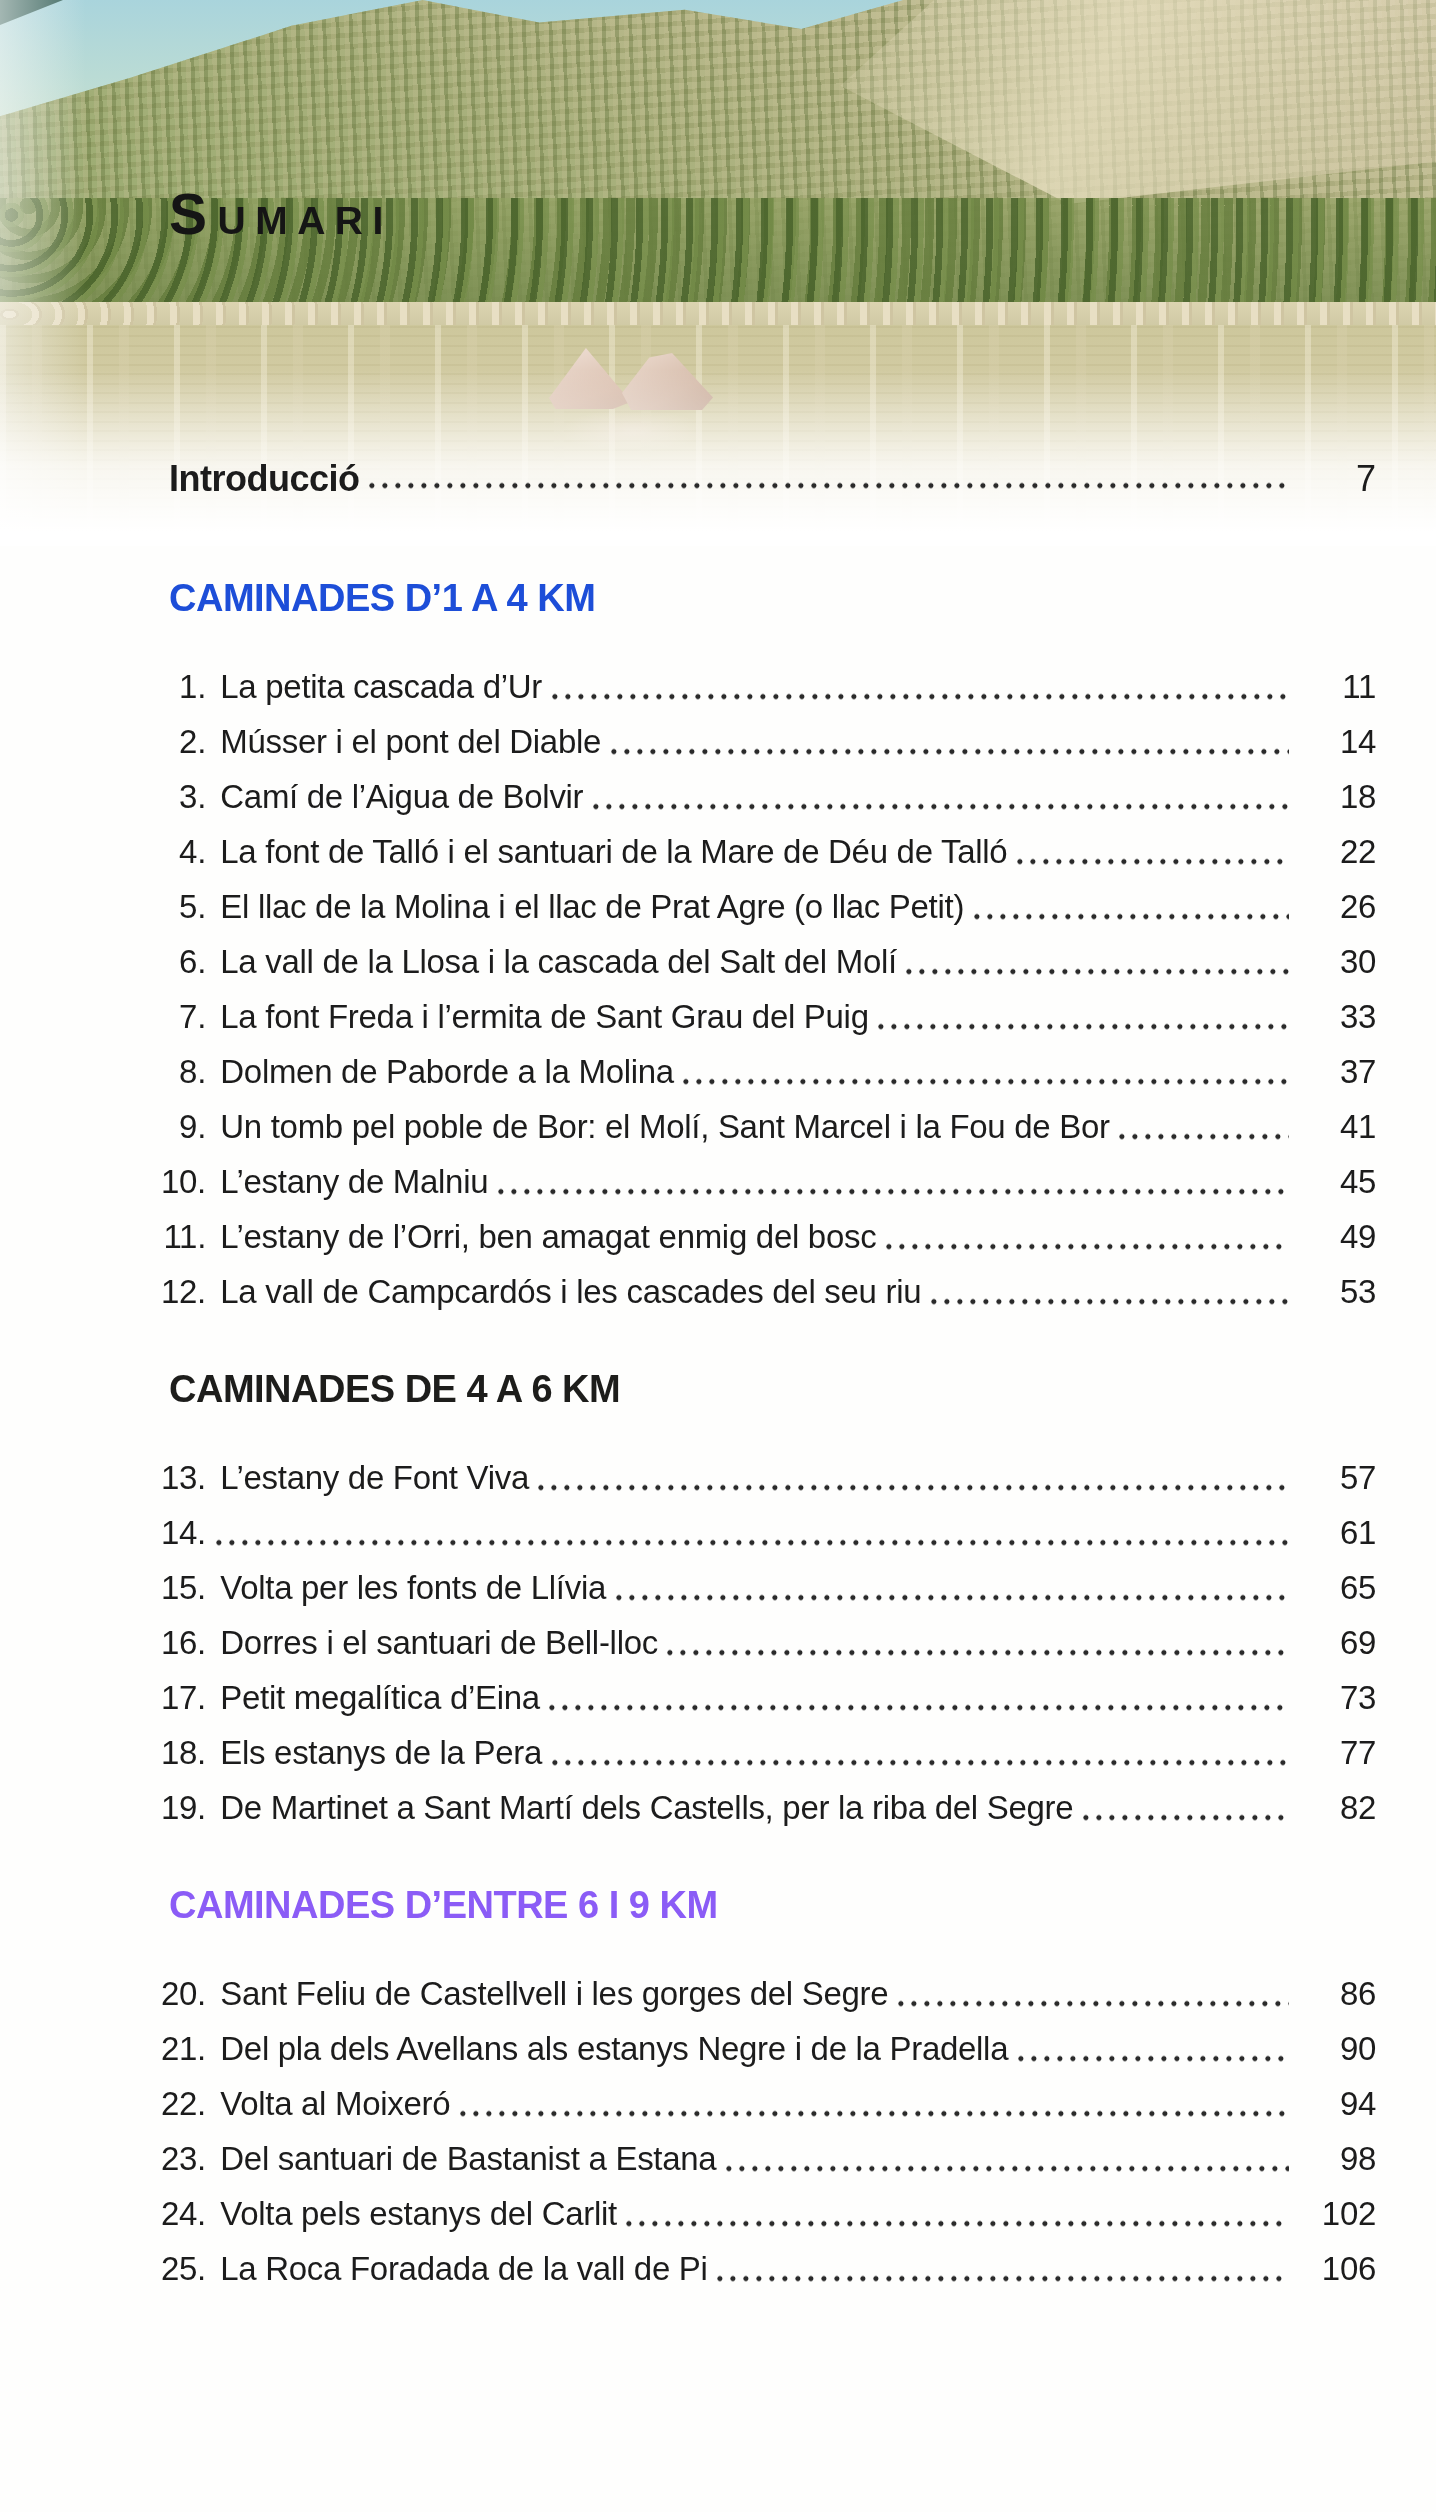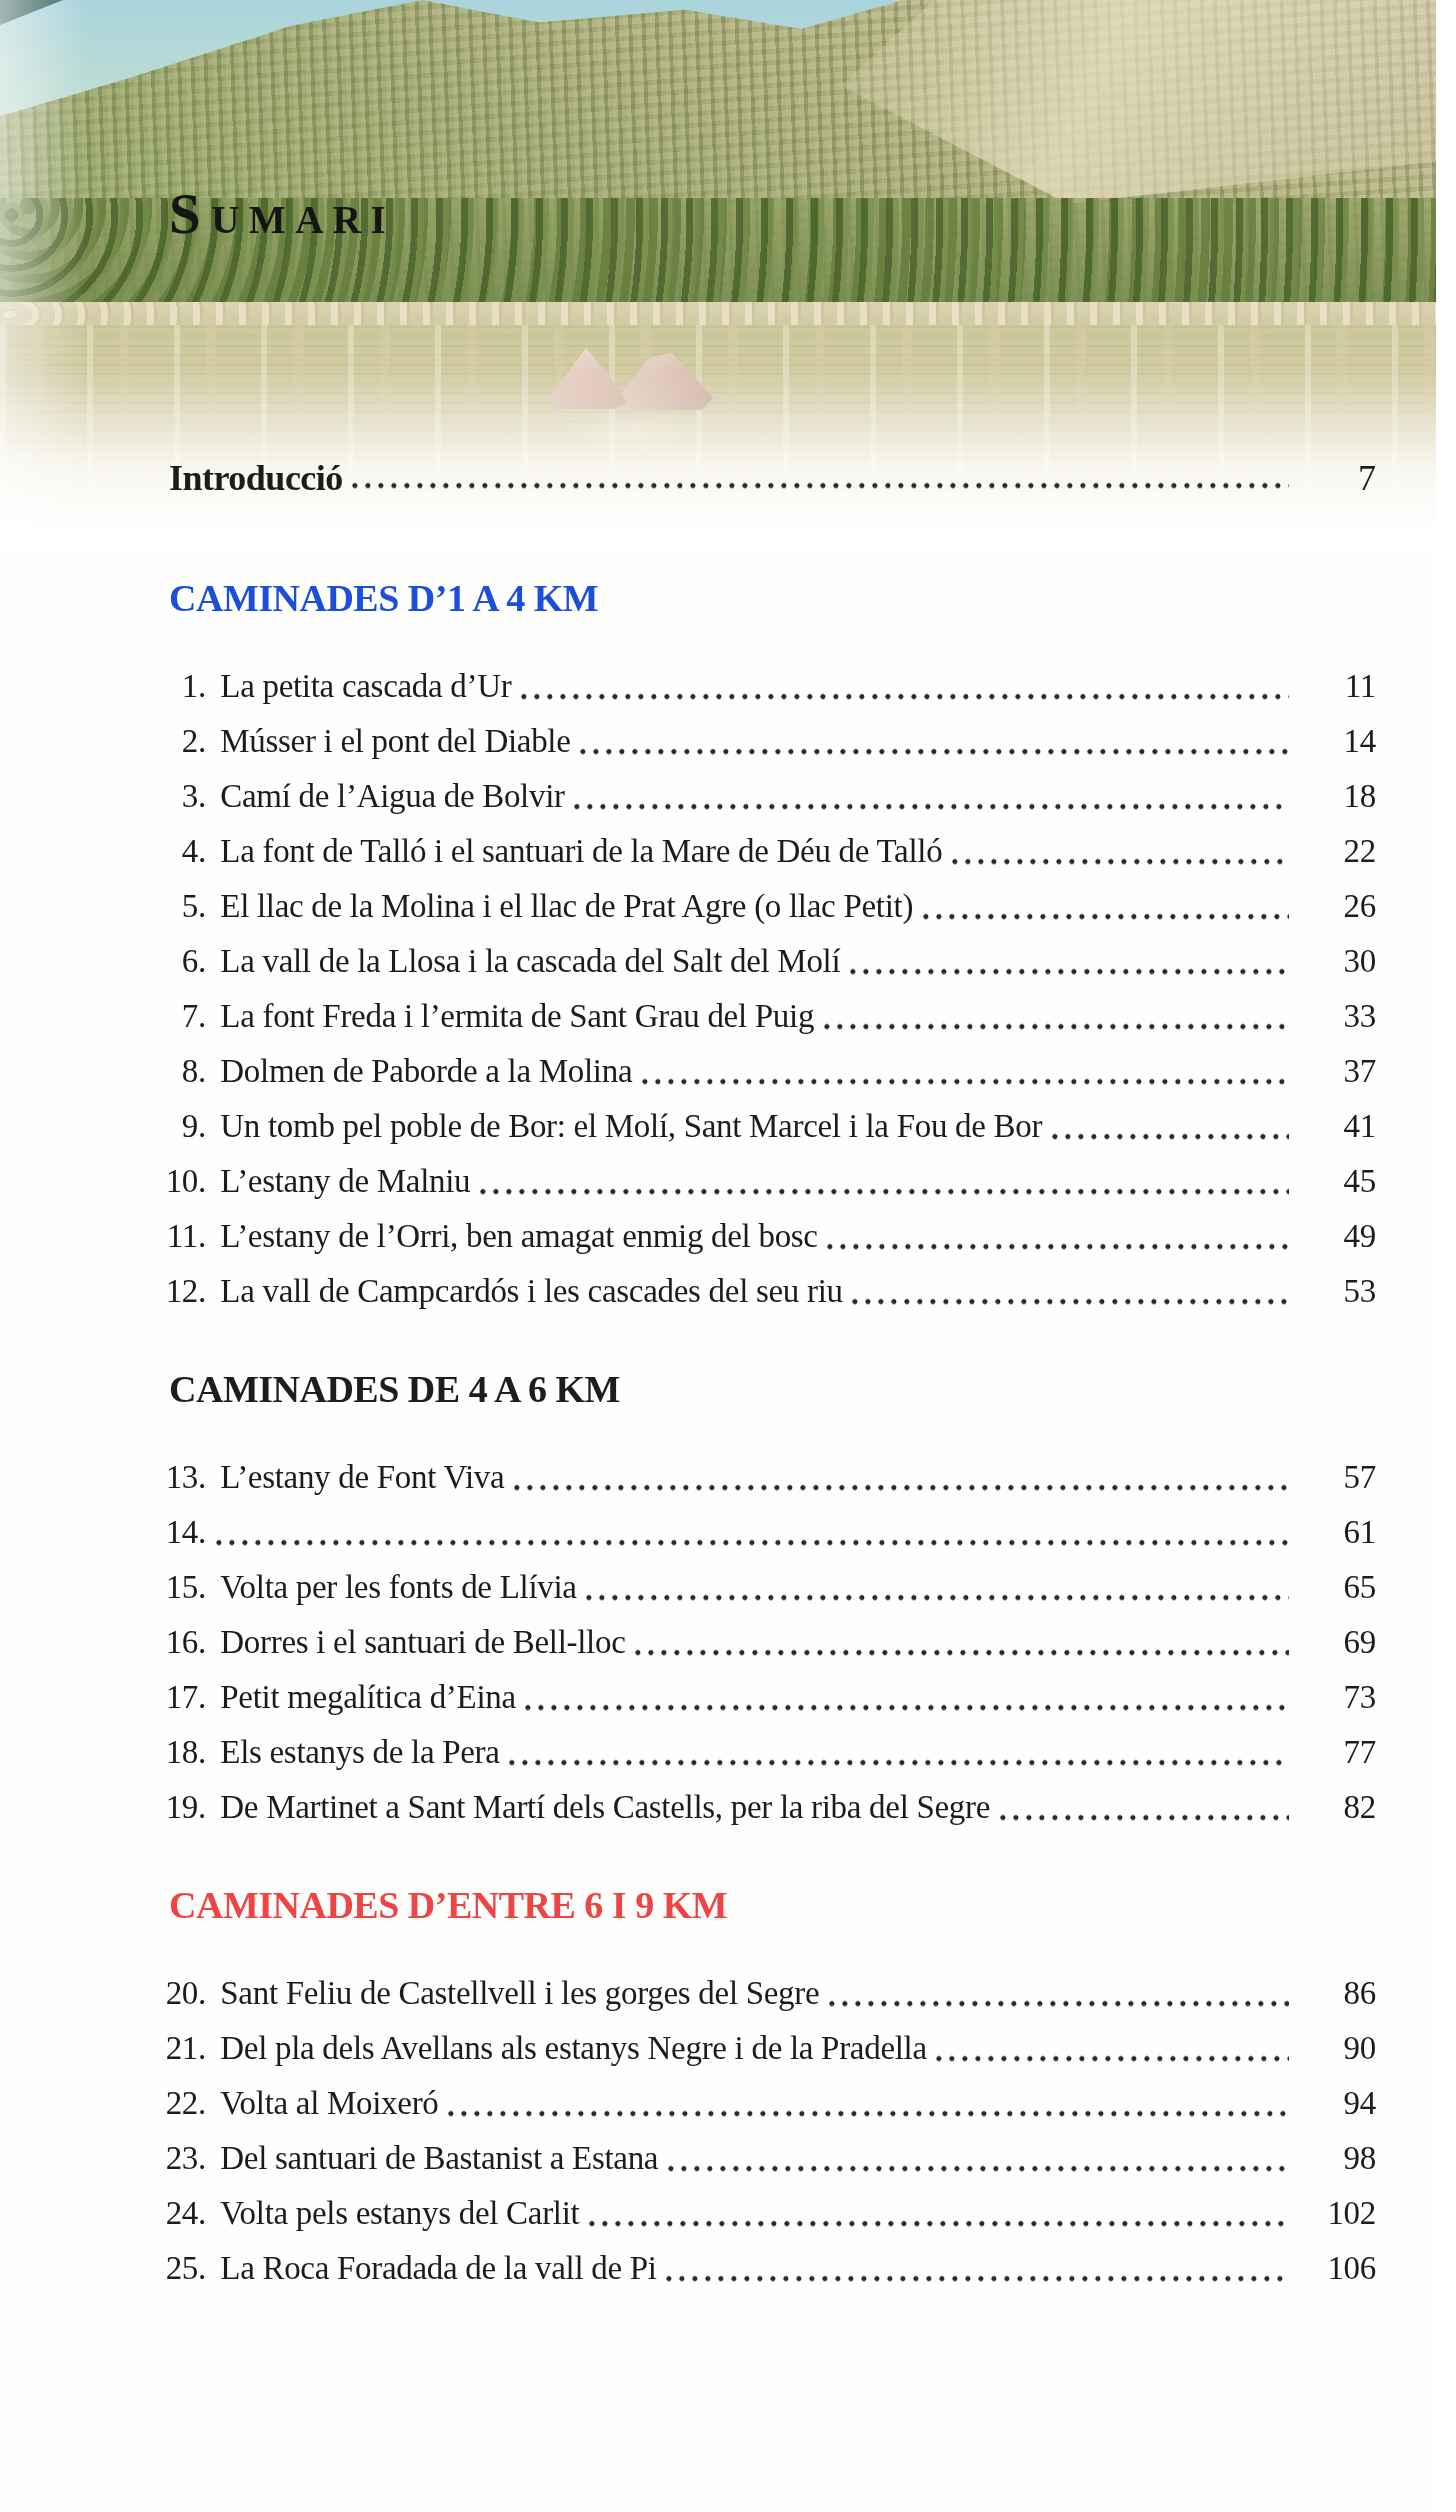--- a/index.html
+++ b/index.html
@@ -1,21 +1,21 @@
 <!DOCTYPE html>
 <html style="font-size:15px"><head>
 <meta charset="utf-8">
 <style>
   html,body{margin:0;padding:0;}
   .page{
     position:relative;
     width:1436px;height:2512px;
     background:#fefefd;
     overflow:hidden;
-    font-family:Liberation Serif, serif;
+    font-family:Liberation Sans, sans-serif;
     color:#1c1c1c;
   }
 
   
   .photo{position:absolute;top:0;left:0;width:1457px;height:546px;overflow:hidden;}
   .sky{position:absolute;top:0;left:0;right:0;height:190px;
     background:linear-gradient(180deg,#a9d4dc 0%,#bcdcd4 45%,#d3e2c4 100%);}
   .corner-sliver{position:absolute;top:0;left:0;width:63px;height:25px;background:#3a655e;
     -webkit-clip-path:polygon(0 0,100% 0,0 100%);clip-path:polygon(0 0,100% 0,0 100%);}
   .mountain{position:absolute;top:0;left:0;right:0;height:323px;
@@ -247,21 +247,21 @@
   <li>
     <span class="num">19.</span>
     <span class="entry-title">De Martinet a Sant Martí dels Castells, per la riba del Segre</span>
     <span class="leader"></span>
     <span class="page-num">82</span>
   </li>
 </ul>
   </section>
 
   <section>
-    <h2 style="color: #ef4444;">CAMINADES D’ENTRE 6 I 9 KM</h2>
+    <h2 style="color: #8b5cf6;">CAMINADES D’ENTRE 6 I 9 KM</h2>
     <ul class="toc">
   <li>
     <span class="num">20.</span>
     <span class="entry-title">Sant Feliu de Castellvell i les gorges del Segre</span>
     <span class="leader"></span>
     <span class="page-num">86</span>
   </li>
 
   <li>
     <span class="num">21.</span>

